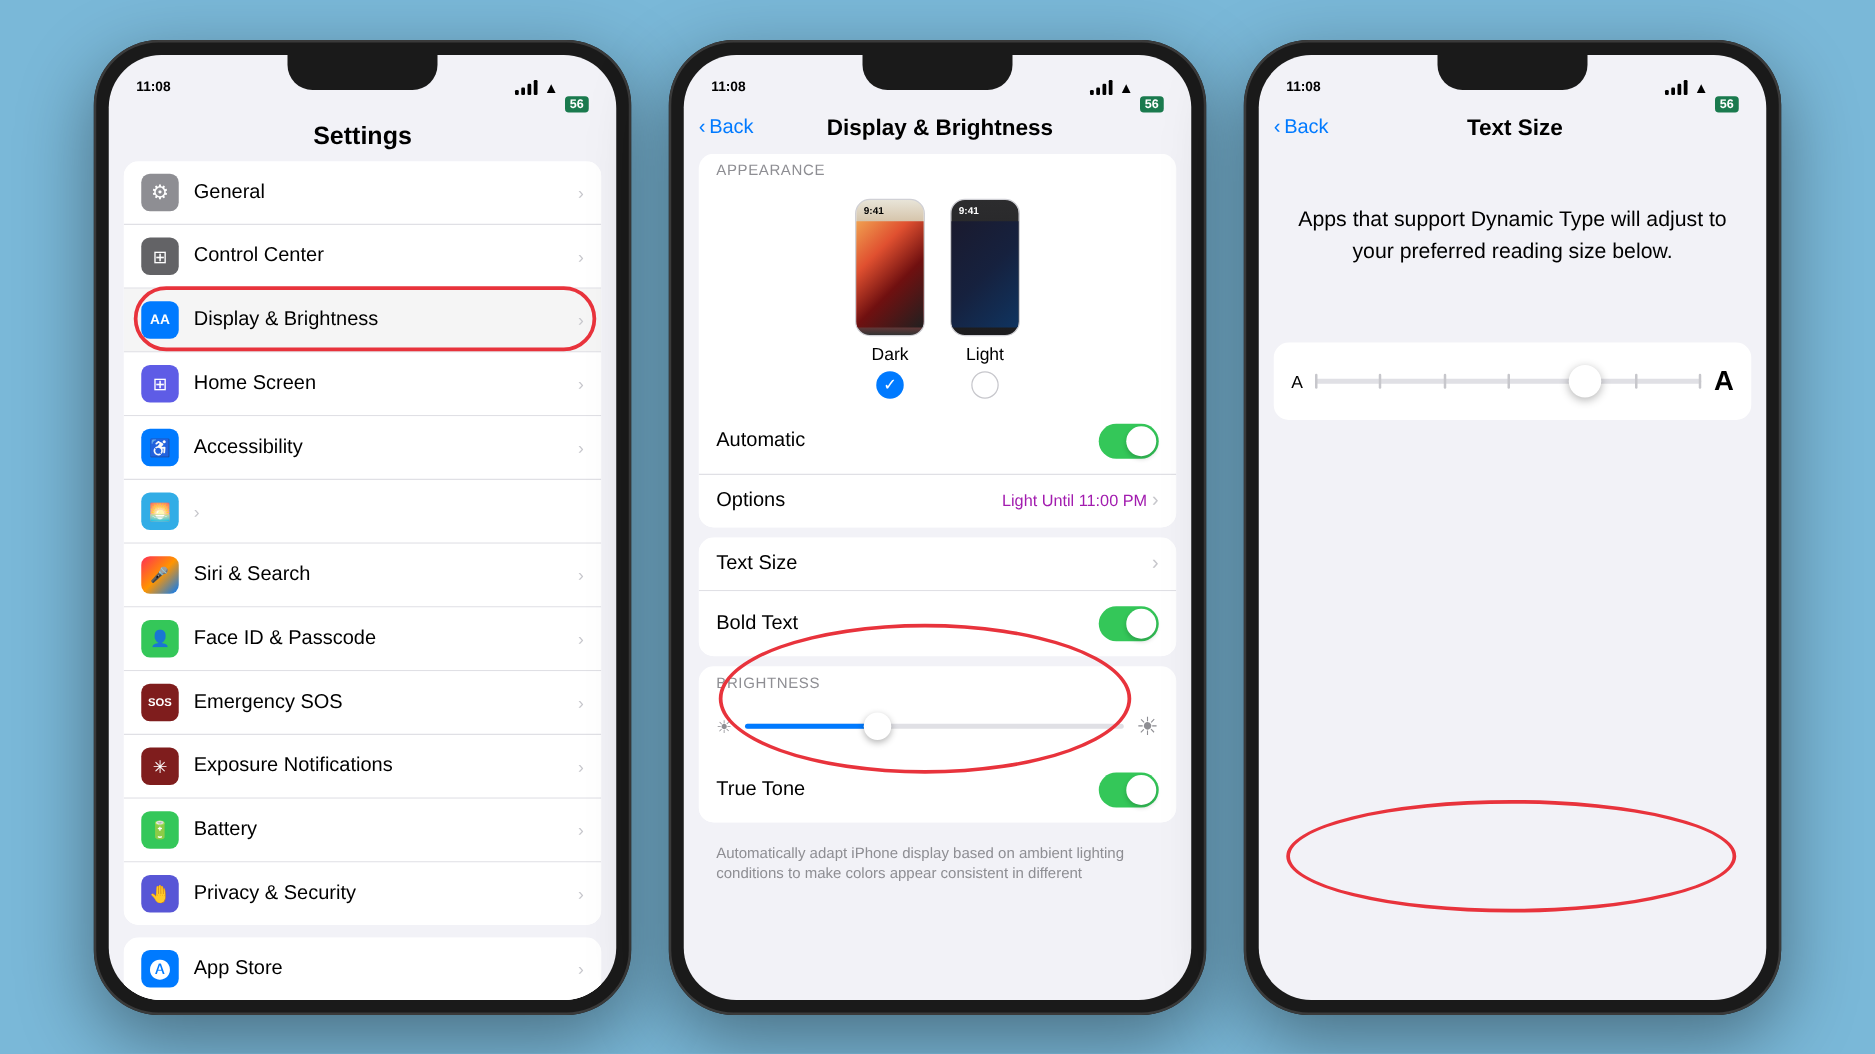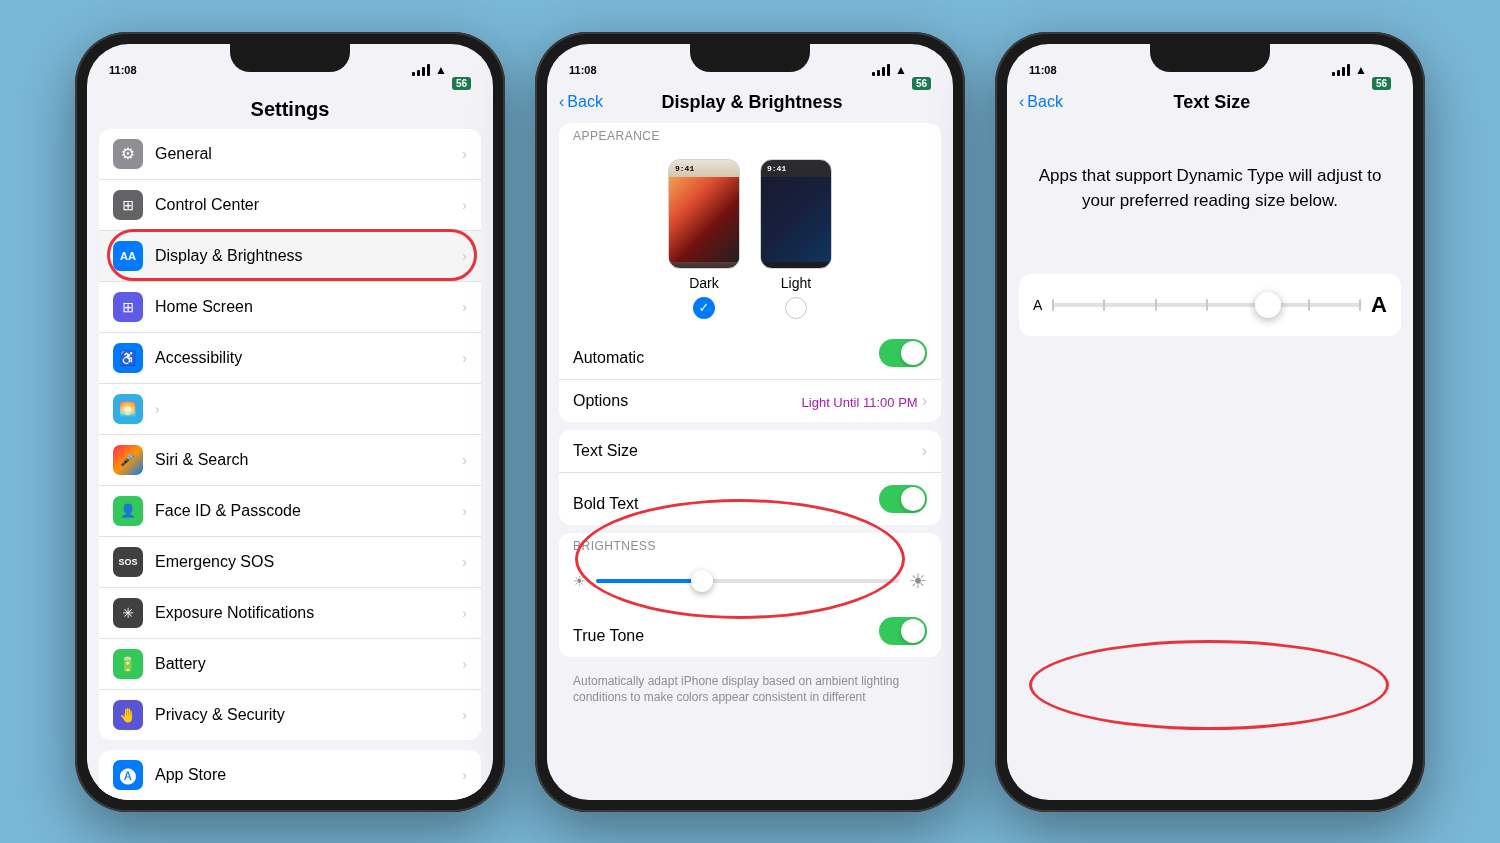--- a/index.html
+++ b/index.html
@@ -218,27 +218,26 @@
     }
 
     .appearance-card {
       display: flex;
       flex-direction: column;
       align-items: center;
       gap: 6px;
     }
 
     .mode-preview {
-      width: 72px;
+      width: 56px;
       height: 110px;
       border-radius: 12px;
       overflow: hidden;
       border: 1.5px solid #d0d0d5;
       position: relative;
-      font-family: Liberation Mono, monospace;
     }
 
     .mode-preview-light {
       background: linear-gradient(180deg, #e8e4d8 0%, #c5a882 30%, #8b5e3c 60%, #d44 80%, #333 100%);
     }
 
     .mode-preview-dark {
       background: linear-gradient(180deg, #2c2c2e 0%, #1c1c1e 100%);
     }
 
@@ -286,21 +285,21 @@
       font-size: 13px;
     }
 
     .mode-radio-unselected {
       border: 1.5px solid #c7c7cc;
       background: white;
     }
 
     .setting-row {
       display: flex;
-      align-items: flex-end;
+      align-items: center;
       padding: 12px 14px;
       border-bottom: 0.5px solid #e0e0e5;
       background: white;
     }
 
     .setting-row:last-child {
       border-bottom: none;
     }
 
     .setting-row-label {
@@ -481,21 +480,21 @@
       bottom: 70px;
       left: 22px;
       pointer-events: none;
       z-index: 20;
     }
 
     
     .icon-gray { background: #8e8e93; }
     .icon-gray2 { background: #636366; }
     .icon-blue { background: #007aff; }
-    .icon-red { background: #404040; }
+    .icon-red { background: #7f1d1d; }
     .icon-green { background: #34c759; }
 
   </style>
 </head>
 <body>
 
 <div class="phone">
   <div class="phone-screen">
     <div class="notch"></div>
 

